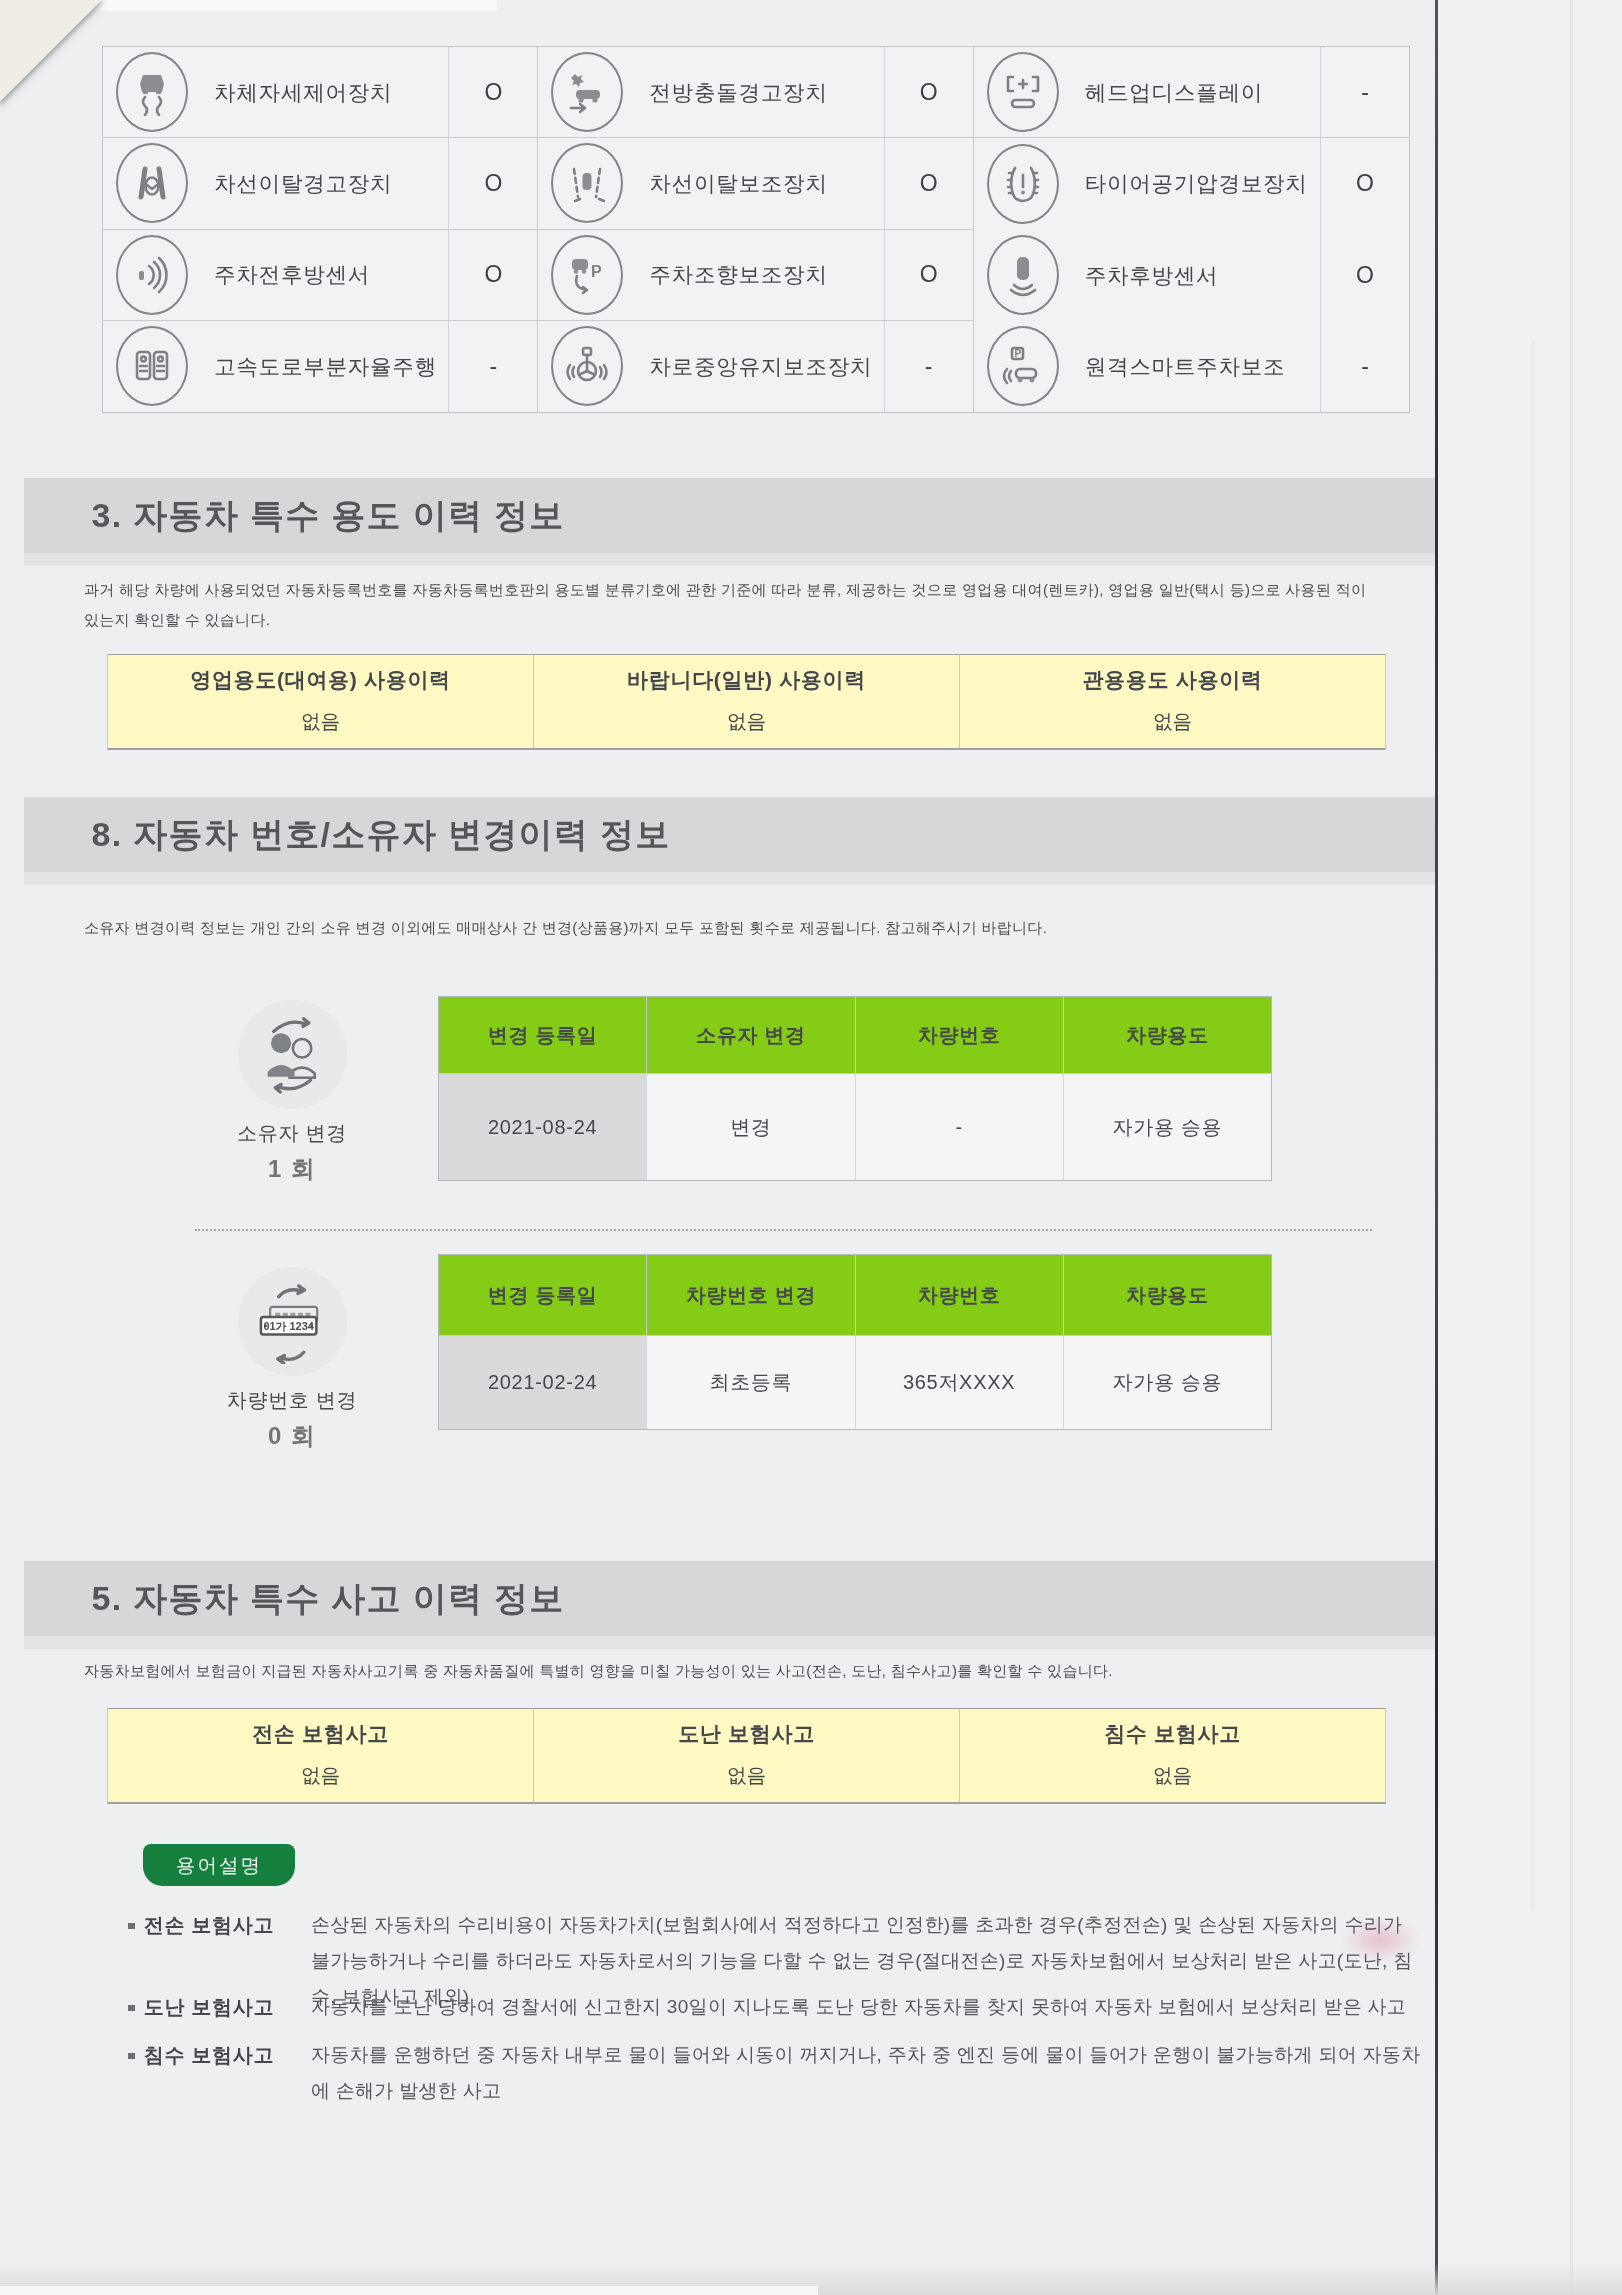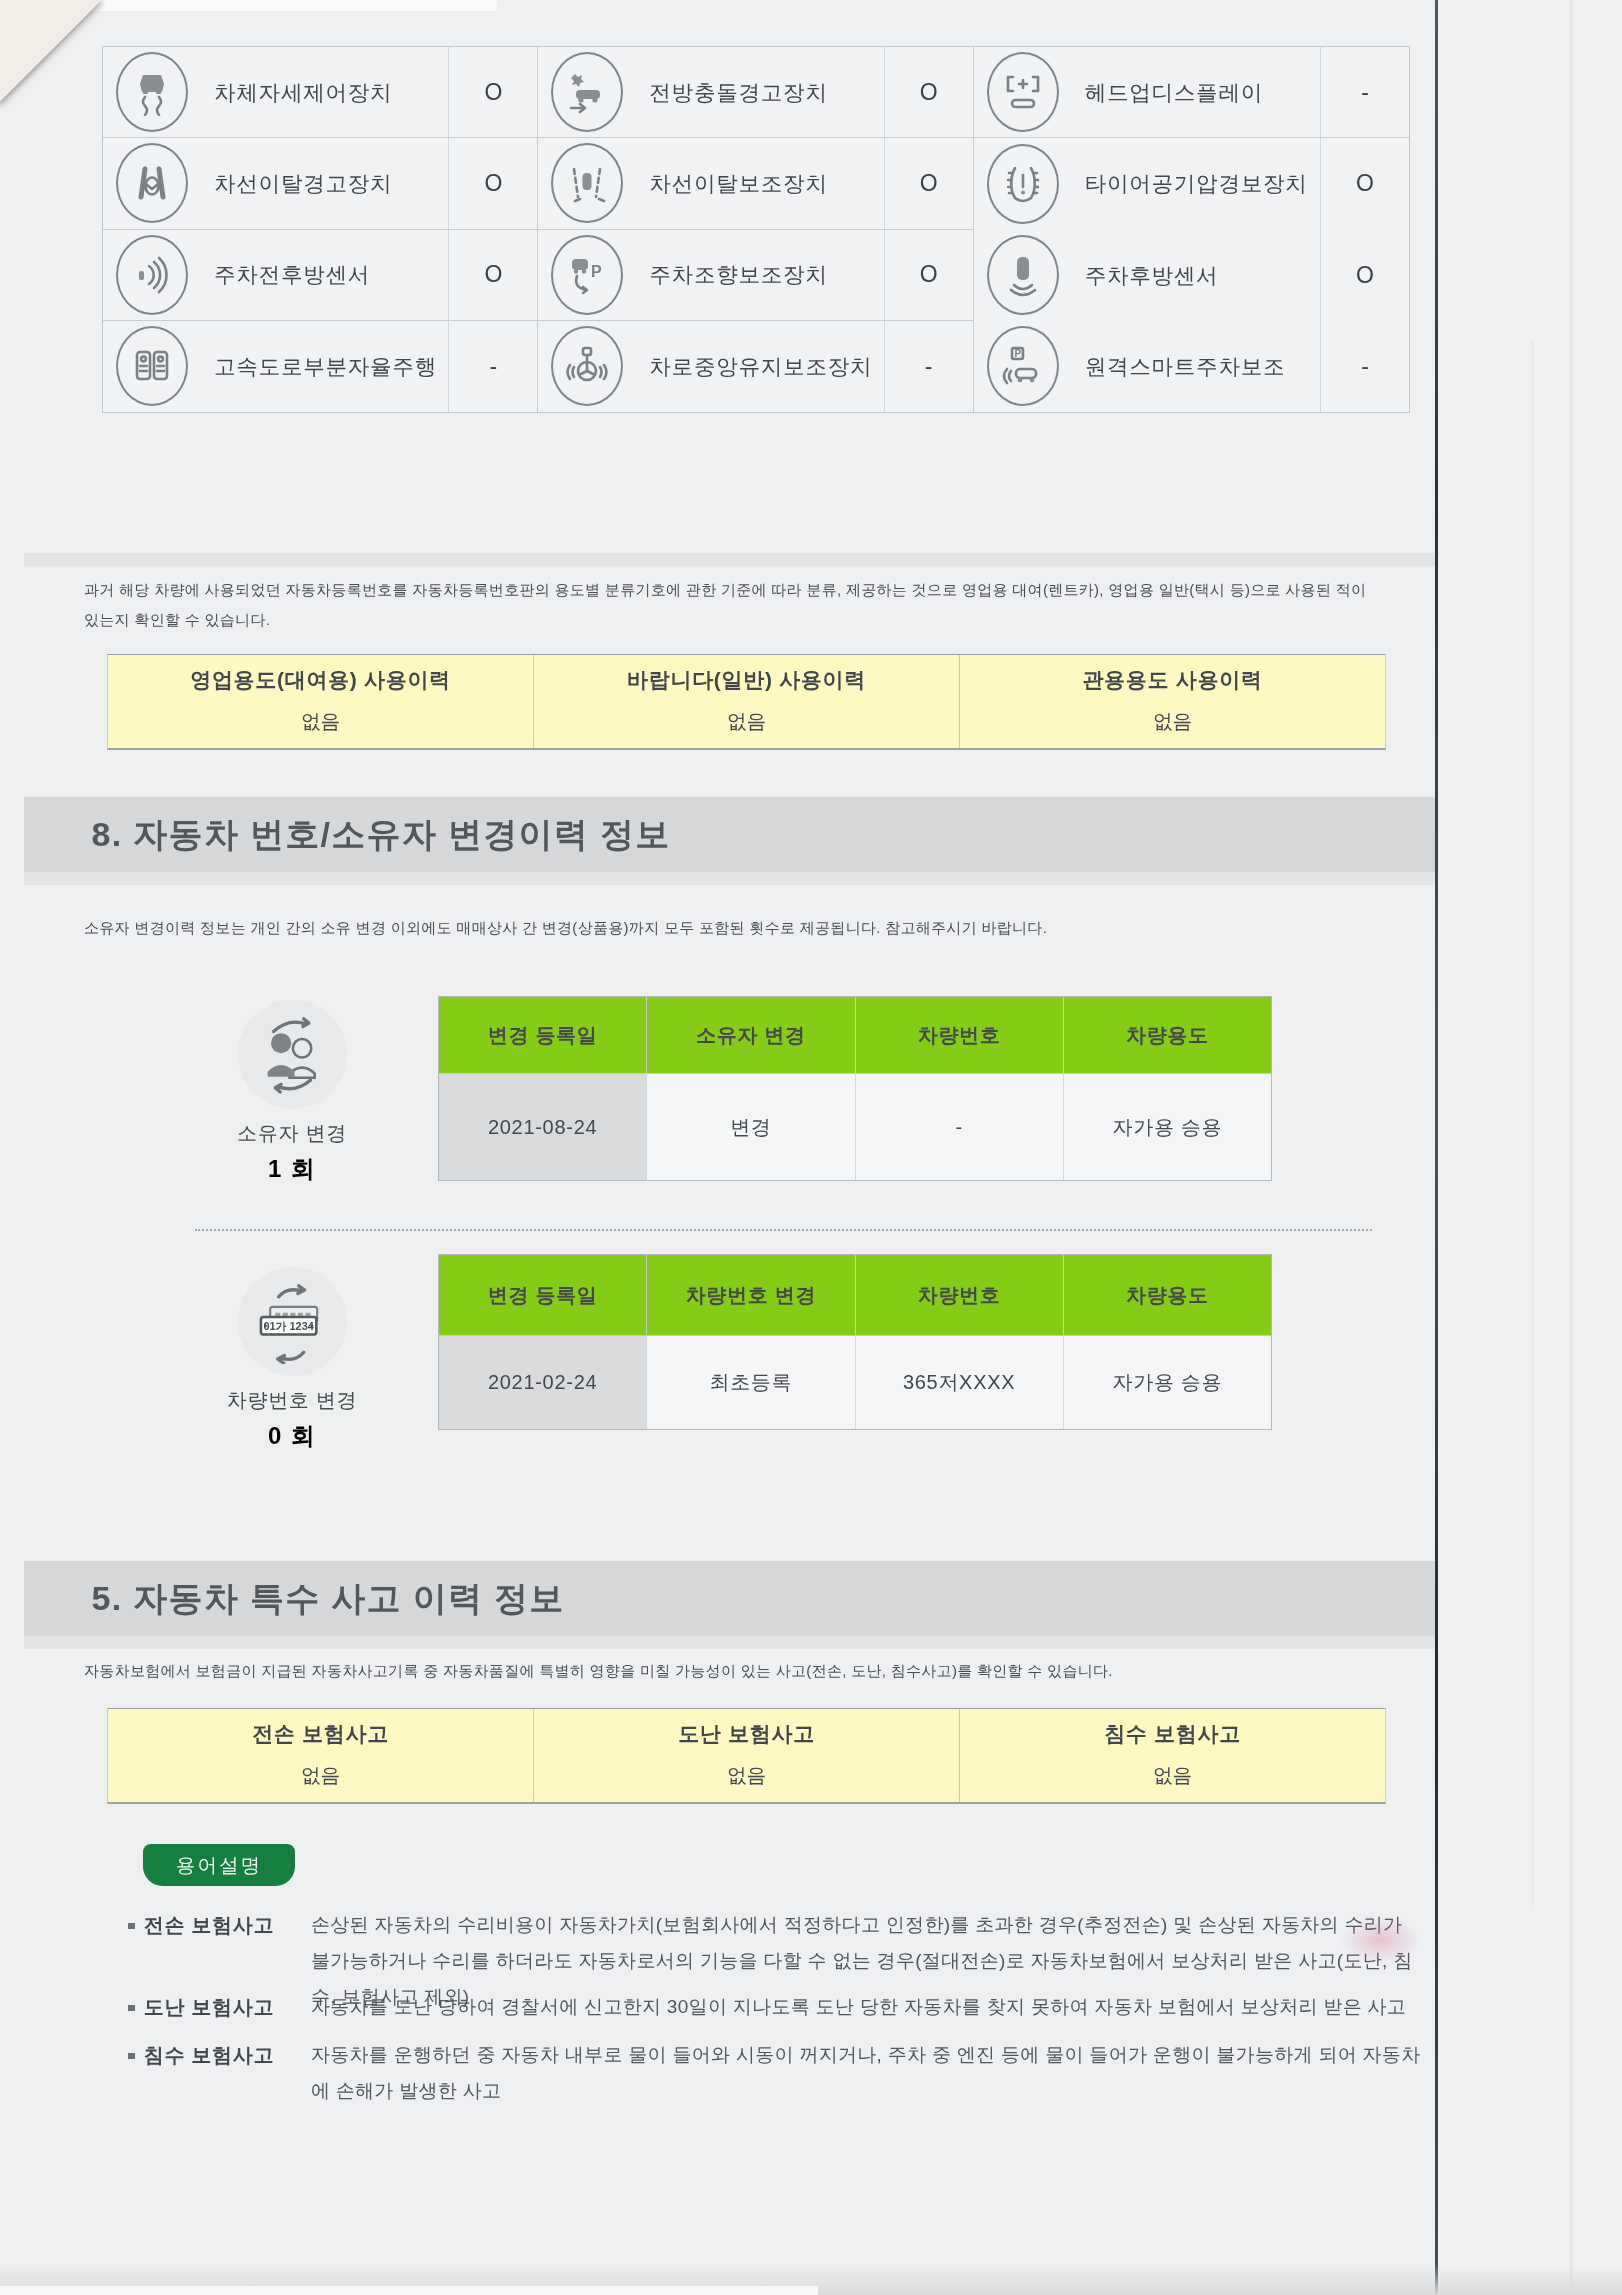--- a/index.html
+++ b/index.html
@@ -51,21 +51,21 @@
   .usage-cell + .usage-cell{border-left:0.7px solid #c6c9cb;}
   .usage-cell .ut{font-size:21px;font-weight:bold;color:#44474a;letter-spacing:0.7px;}
   .usage-cell .uv{font-size:19.6px;margin-top:14.4px;color:#46494c;}
 
   
   .figure{position:absolute;width:170px;text-align:center;}
   .fig-circle{width:109px;height:109px;margin:0 auto;border-radius:50%;background:#e7e9ea;
               display:flex;align-items:center;justify-content:center;}
   .fig-circle svg{width:84px;height:84px;}
   .fig-label{margin-top:10.5px;font-size:20px;color:#46494a;letter-spacing:0.7px;}
-  .fig-count{margin-top:6.5px;font-size:24px;font-weight:bold;color:#000000;letter-spacing:1.3px;}
+  .fig-count{margin-top:6.5px;font-size:24px;font-weight:bold;color:#737373;letter-spacing:1.3px;}
 
   .change-table{position:absolute;left:438px;width:832px;border:0.7px solid #b6b9bb;background:#f4f5f6;}
   .ct-head{display:flex;background:#84cc16;}
   .ct-head>div{flex:1;display:flex;align-items:center;justify-content:center;
                font-size:20px;font-weight:bold;color:#46494c;letter-spacing:0.7px;}
   .ct-head>div + div{border-left:0.7px solid #c9ccce;}
   .ct-row{display:flex;border-top:0.7px solid #c9ccce;}
   .ct-row>div{flex:1;display:flex;align-items:center;justify-content:center;
               font-size:20px;color:#45484b;letter-spacing:0.7px;}
   .ct-row>div + div{border-left:0.7px solid #d6d9db;}
@@ -236,20 +236,23 @@
             <circle class="fl" cx="21" cy="38" r="2.4"></circle>
             <circle class="fl" cx="33" cy="38" r="2.4"></circle>
             <path class="ln" d="M12 29q-4 5 0 10M8 27q-6 7 0 14"></path>
           </svg>
       </span>
       <span class="flabel">원격스마트주차보조</span>
       <span class="fvalue">-</span>
     </div>
   </div>
 
+  <div class="band" style="top:478px">
+    <div class="btitle">3. 자동차 특수 용도 이력 정보</div>
+  </div>
   <div class="band-strip" style="top:553px"></div>
   <div class="desc" style="top:575px">과거 해당 차량에 사용되었던 자동차등록번호를 자동차등록번호판의 용도별 분류기호에 관한 기준에 따라 분류, 제공하는 것으로 영업용 대여(렌트카), 영업용 일반(택시 등)으로 사용된 적이 있는지 확인할 수 있습니다.</div>
 
   <div class="usage-table" style="top:654px">
     <div class="usage-cell">
       <div class="ut">영업용도(대여용) 사용이력</div>
       <div class="uv">없음</div>
     </div>
     <div class="usage-cell">
       <div class="ut">바랍니다(일반) 사용이력</div>

